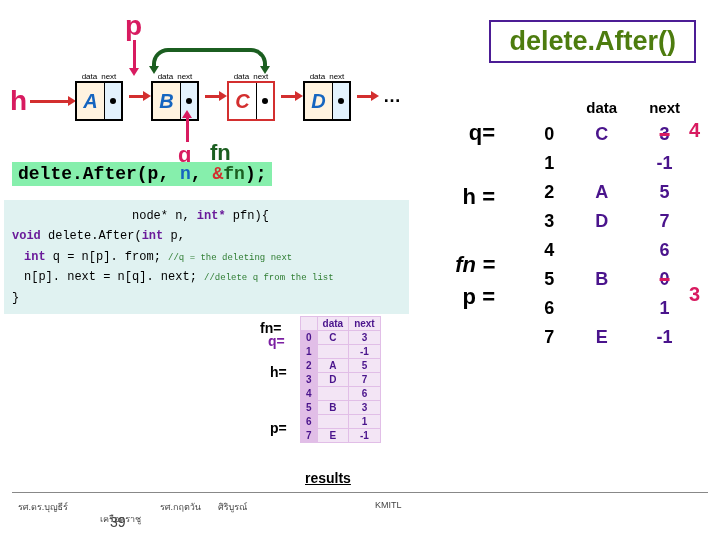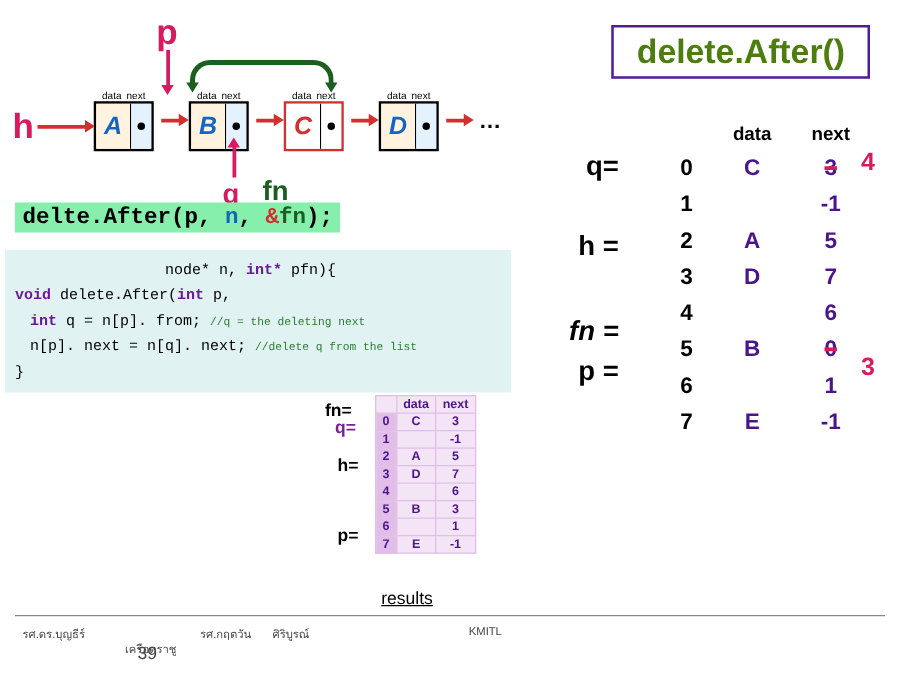--- a/index.html
+++ b/index.html
@@ -25,21 +25,21 @@
   .call-line .kwn { color: #1565c0; }
   .call-line .amp { color: #d32f2f; }
   .call-line .fn { color: #1b5e20; }
   .code-box { position: absolute; left: 4px; top: 200px; width: 405px; background: #e0f2f1; padding: 6px 8px; font-family: 'Courier New', monospace; font-size: 12px; line-height: 1.7; }
   .code-box .kw { color: #6a1b9a; font-weight: bold; }
   .code-box .cm { color: #2e7d32; font-size: 9px; }
   .mini-table { position: absolute; left: 300px; top: 316px; border-collapse: collapse; font-size: 10px; background: #f3e5f5; }
   .mini-table td, .mini-table th { border: 1px solid #e1bee7; padding: 1px 5px; text-align: center; color: #4a148c; font-weight: bold; }
   .mini-table .idx { background: #e1bee7; }
   .mini-lbl { position: absolute; font-size: 14px; font-weight: bold; }
-  .results-lbl { position: absolute; left: 305px; top: 470px; font-size: 14px; font-weight: normal; text-decoration: underline; }
+  .results-lbl { position: absolute; left: 305px; top: 470px; font-size: 14px; font-weight: bold; text-decoration: underline; }
   .big-table { position: absolute; right: 24px; top: 95px; border-collapse: collapse; font-size: 18px; }
   .big-table th, .big-table td { padding: 4px 16px; text-align: center; font-weight: bold; }
   .big-table th { color: #000; font-size: 15px; }
   .big-table .idx { color: #000; font-weight: bold; width: 20px; }
   .big-table .datacell { color: #4a148c; }
   .big-table .nextcell { color: #4a148c; }
   .big-lbl { position: absolute; font-size: 22px; font-weight: bold; color: #000; text-align: right; }
   .strike { text-decoration: line-through; text-decoration-color: #d81b60; text-decoration-thickness: 3px; }
   .red-new { color: #d81b60; font-weight: bold; position: absolute; font-size: 20px; }
   .footer { position: absolute; bottom: 8px; left: 0; right: 0; height: 40px; font-size: 9px; color: #444; text-decoration: underline; }

